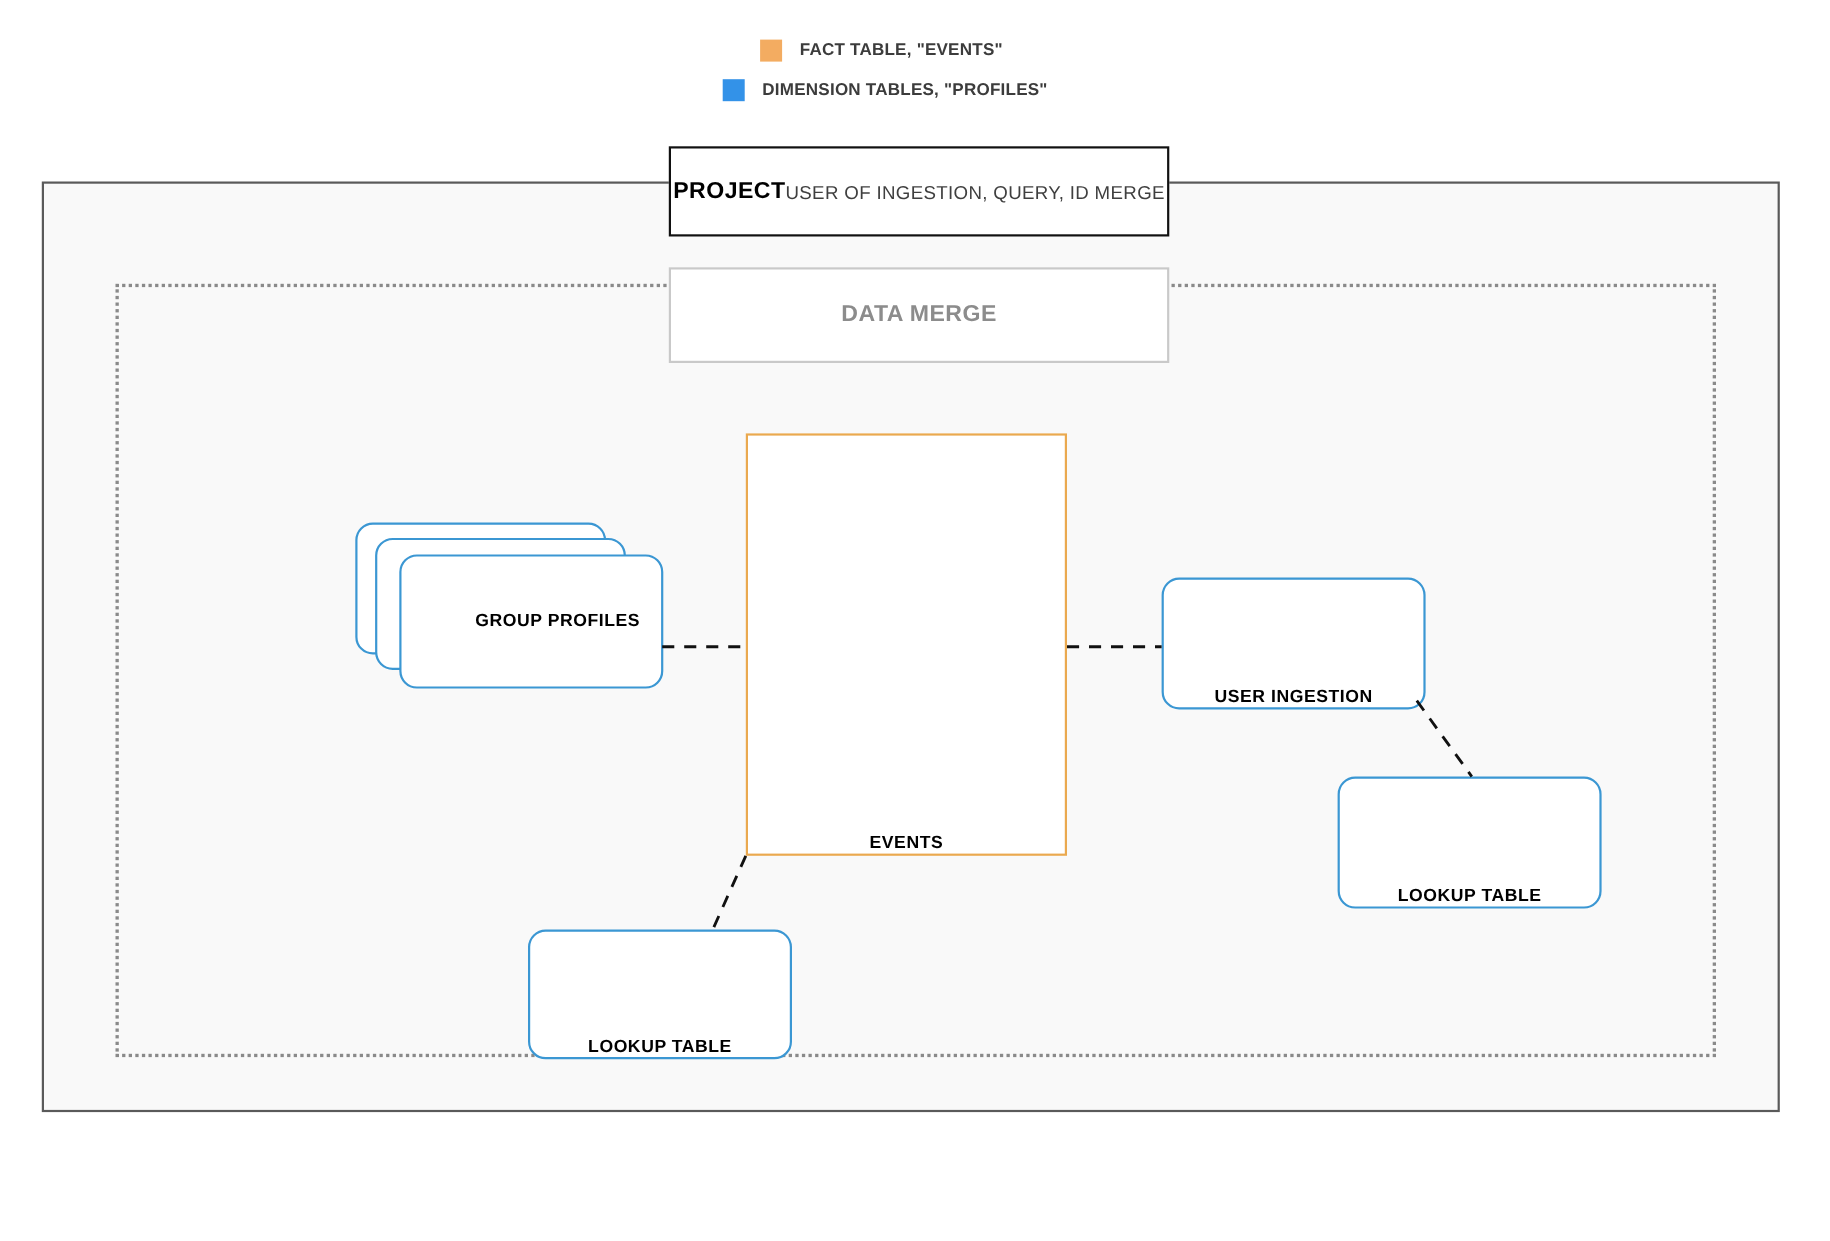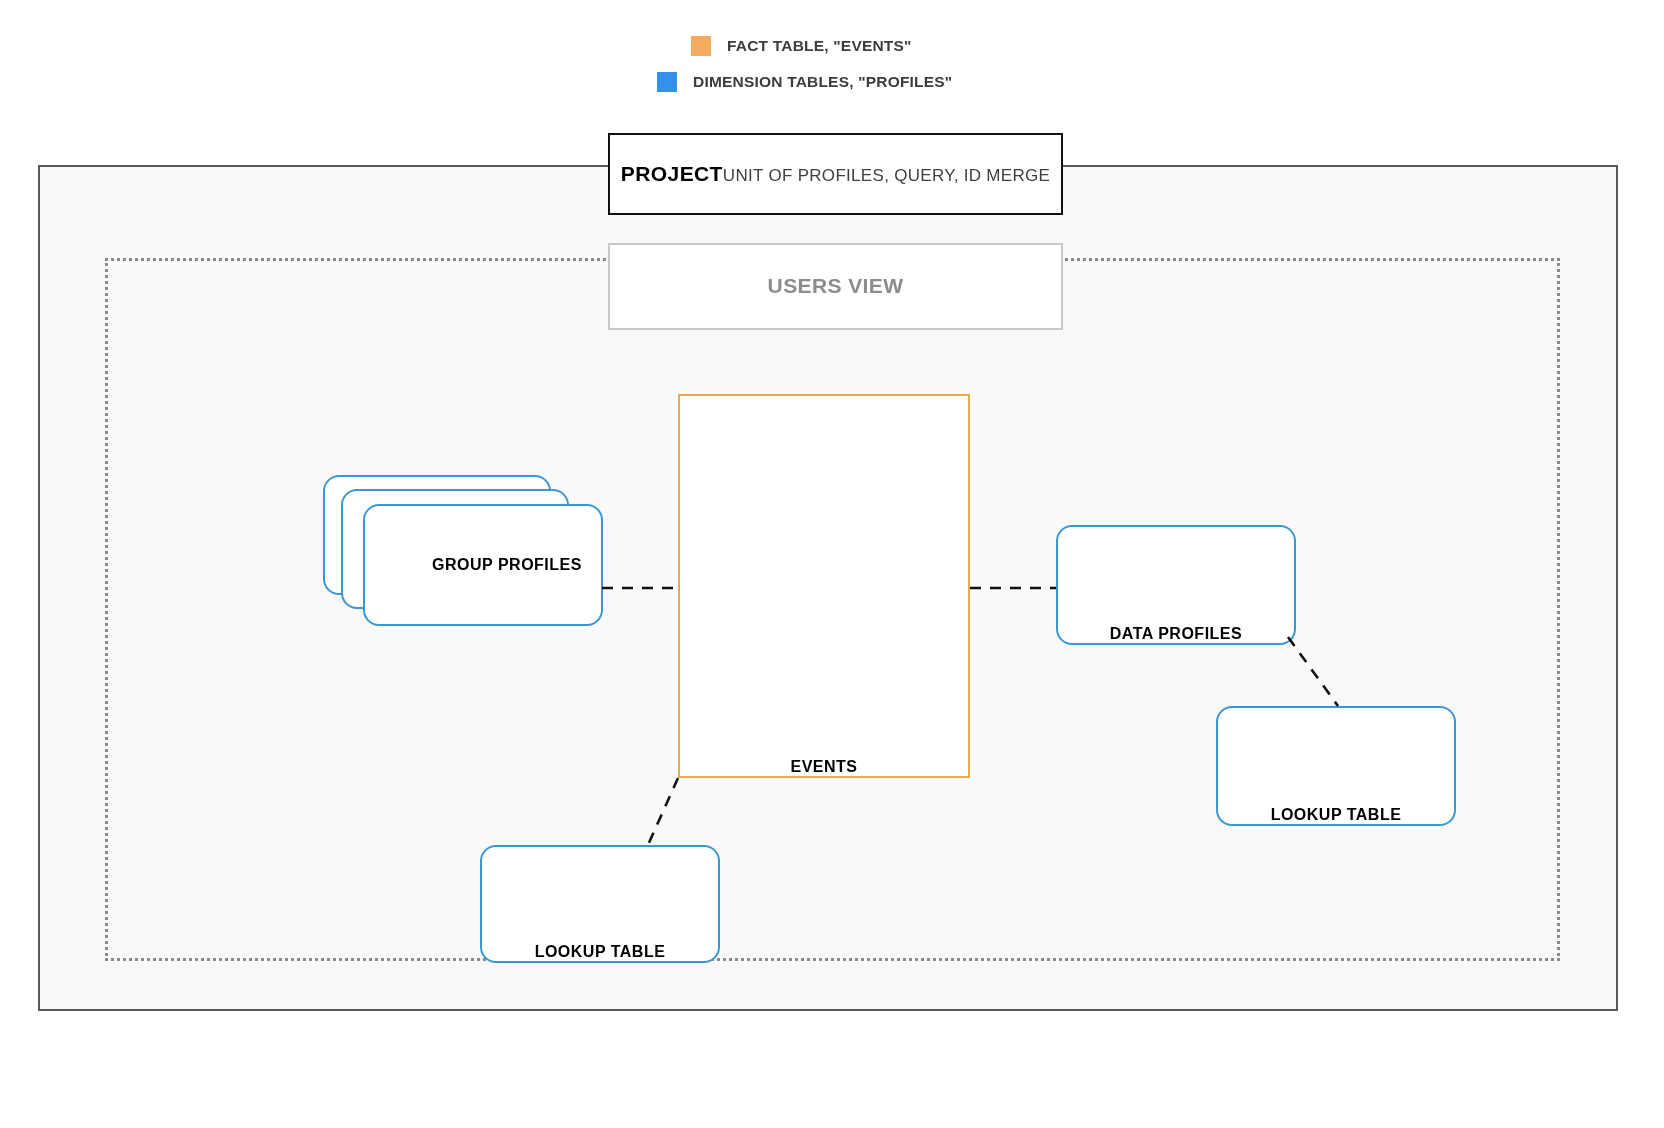--- a/index.html
+++ b/index.html
@@ -222,41 +222,41 @@
 
     <line x1="970" y1="588" x2="1056" y2="588" stroke="#111111" stroke-width="2.6" stroke-dasharray="11 9"></line>
 
     <line x1="1288" y1="637" x2="1338" y2="706" stroke="#111111" stroke-width="2.6" stroke-dasharray="11 9"></line>
 
     <line x1="678" y1="778" x2="648" y2="845" stroke="#111111" stroke-width="2.6" stroke-dasharray="11 9"></line>
   </svg>
 
   <div class="header-box" id="project-box">
     <div class="box-title">PROJECT</div>
-    <div class="box-sub">UNIT OF PROFILES, QUERY, ID MERGE</div>
+    <div class="box-sub">USER OF INGESTION, QUERY, ID MERGE</div>
   </div>
 
   <div class="header-box" id="dataview-box">
-    <div class="box-title">USERS VIEW</div>
+    <div class="box-title">DATA MERGE</div>
   </div>
 
   <div class="entity" id="events-box">
     <span class="entity-label">EVENTS</span>
   </div>
 
   <div id="group-profiles-stack">
     <div class="stack-card" id="stack-card-3"></div>
     <div class="stack-card" id="stack-card-2"></div>
     <div class="stack-card" id="stack-card-1">
       <span class="entity-label">GROUP PROFILES</span>
     </div>
   </div>
 
   <div class="entity dim-box" id="user-profiles-box">
-    <span class="entity-label">DATA PROFILES</span>
+    <span class="entity-label">USER INGESTION</span>
   </div>
 
   <div class="entity dim-box" id="lookup-right-box">
     <span class="entity-label">LOOKUP TABLE</span>
   </div>
 
   <div class="entity dim-box" id="lookup-left-box">
     <span class="entity-label">LOOKUP TABLE</span>
   </div>
 

